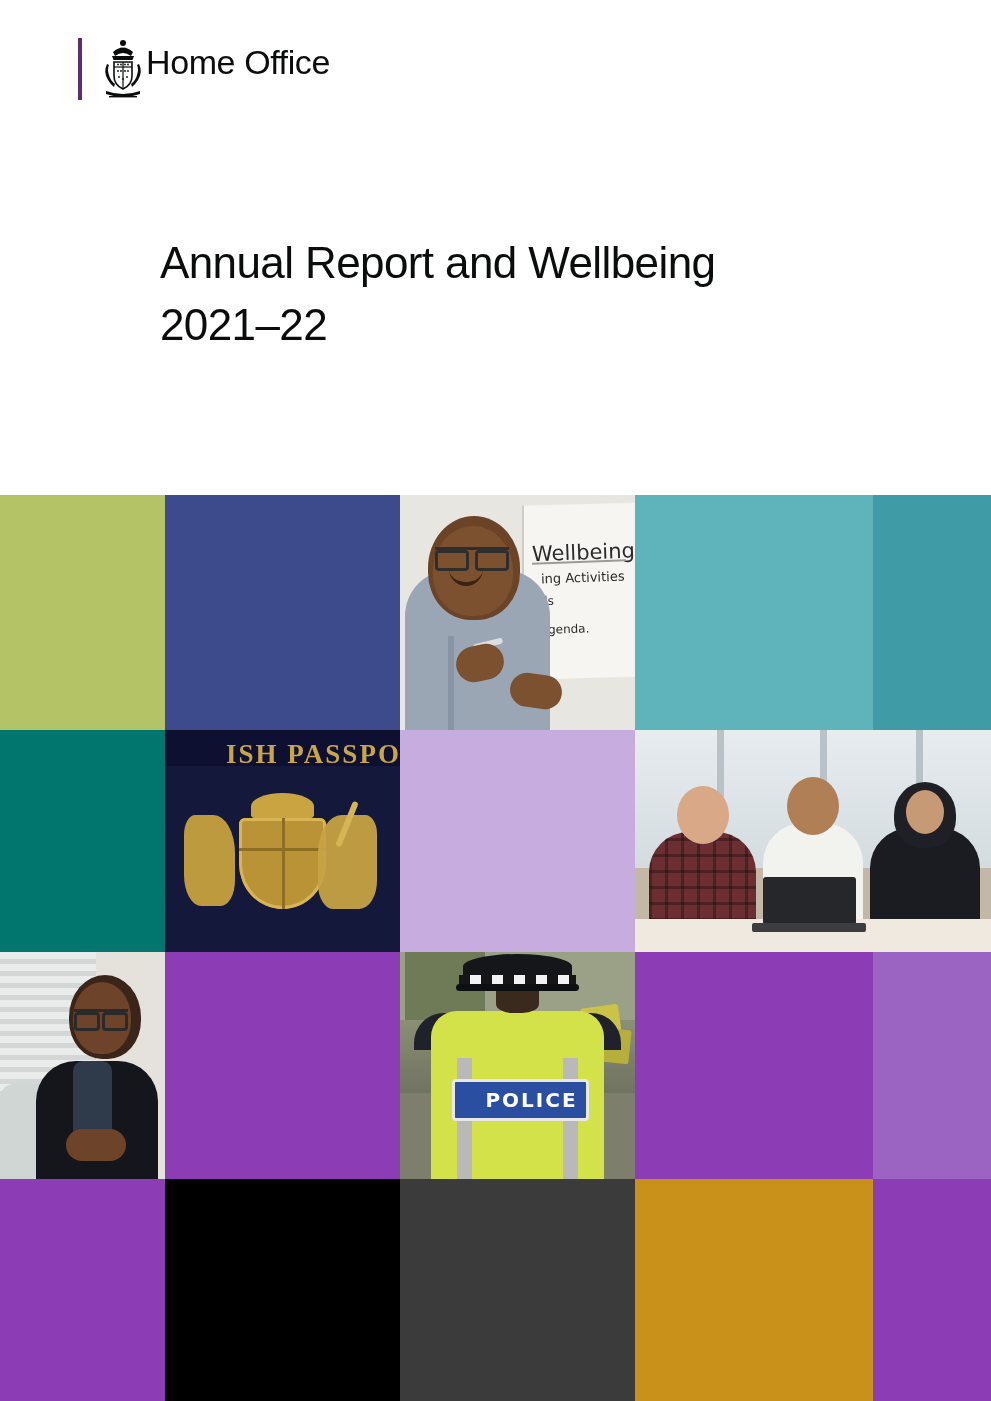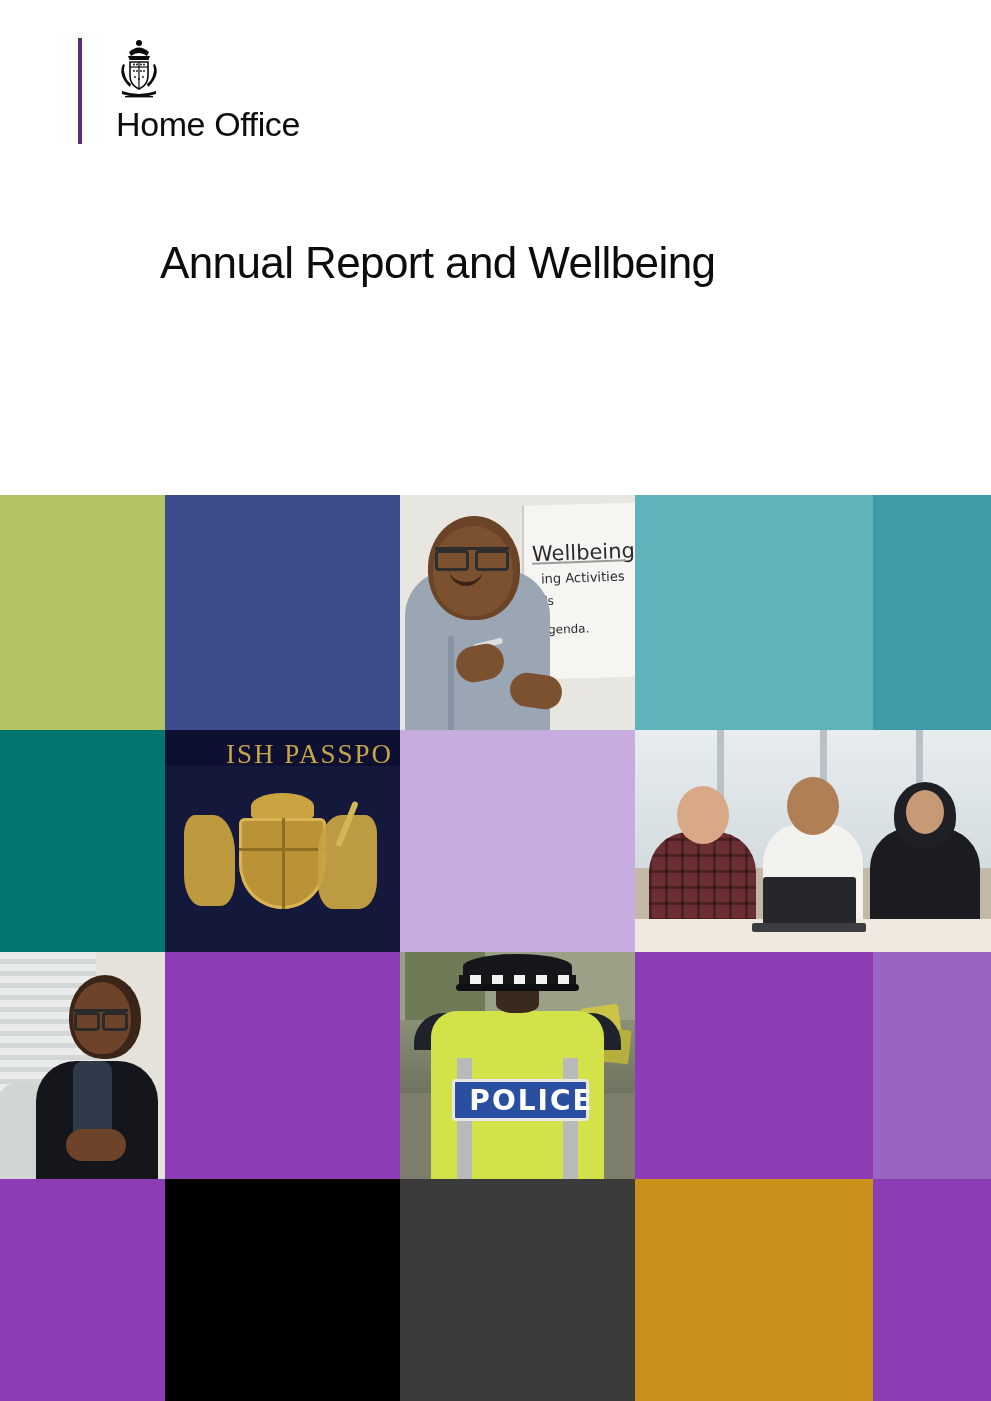--- a/index.html
+++ b/index.html
@@ -25,23 +25,22 @@
     align-items: stretch;
   }
   .masthead-rule {
     width: 4px;
     background: #5c2d6e;
     margin-right: 18px;
     align-self: stretch;
   }
   .masthead-body {
     display: flex;
-    flex-direction: column;
+    flex-direction: row;
     justify-content: flex-end;
-    margin-left: 16px;
   }
   .crest {
     width: 46px;
     height: 62px;
     display: block;
   }
   .dept-name {
     font-size: 34px;
     line-height: 40px;
     letter-spacing: -0.4px;
@@ -228,20 +227,21 @@
     width: 30px;
     height: 6px;
     background: #dedede;
     border-radius: 3px;
     transform: rotate(-14deg);
   }
 
   
   .photo-passport {
     background: #14183a;
+    font-weight: bold;
   }
   .pp-band {
     position: absolute;
     left: 0;
     top: 0;
     width: 100%;
     height: 16%;
     background: #0d1030;
   }
   .pp-title {
@@ -649,21 +649,21 @@
     border: 3px solid #e8e8e8;
     border-radius: 4px;
     display: flex;
     align-items: center;
     justify-content: center;
   }
   .pol-badgebar span {
     color: #ffffff;
     font-family: "DejaVu Sans", sans-serif;
     font-weight: bold;
-    font-size: 28px;
+    font-size: 20px;
     letter-spacing: 2px;
     padding-left: 22px;
   }
 </style>
 </head>
 <body>
 
 <div class="masthead">
   <div class="masthead-rule"></div>
   <div class="masthead-body">
@@ -697,20 +697,21 @@
         <rect x="9" y="58" width="28" height="1.4"></rect>
       </g>
     </svg>
     <div class="dept-name">Home Office</div>
   </div>
 </div>
 
 <div class="title-block">
   <h1 class="doc-title">
     <span>Annual Report and Wellbeing</span>
+    <span class="line2">2021–22</span>
   </h1>
 </div>
 
 <div class="mosaic">
 
   <div class="cell c-olive"></div>
   <div class="cell c-indigo"></div>
 
   <div class="cell photo-whiteboard">
     <div class="wb-board"></div>

